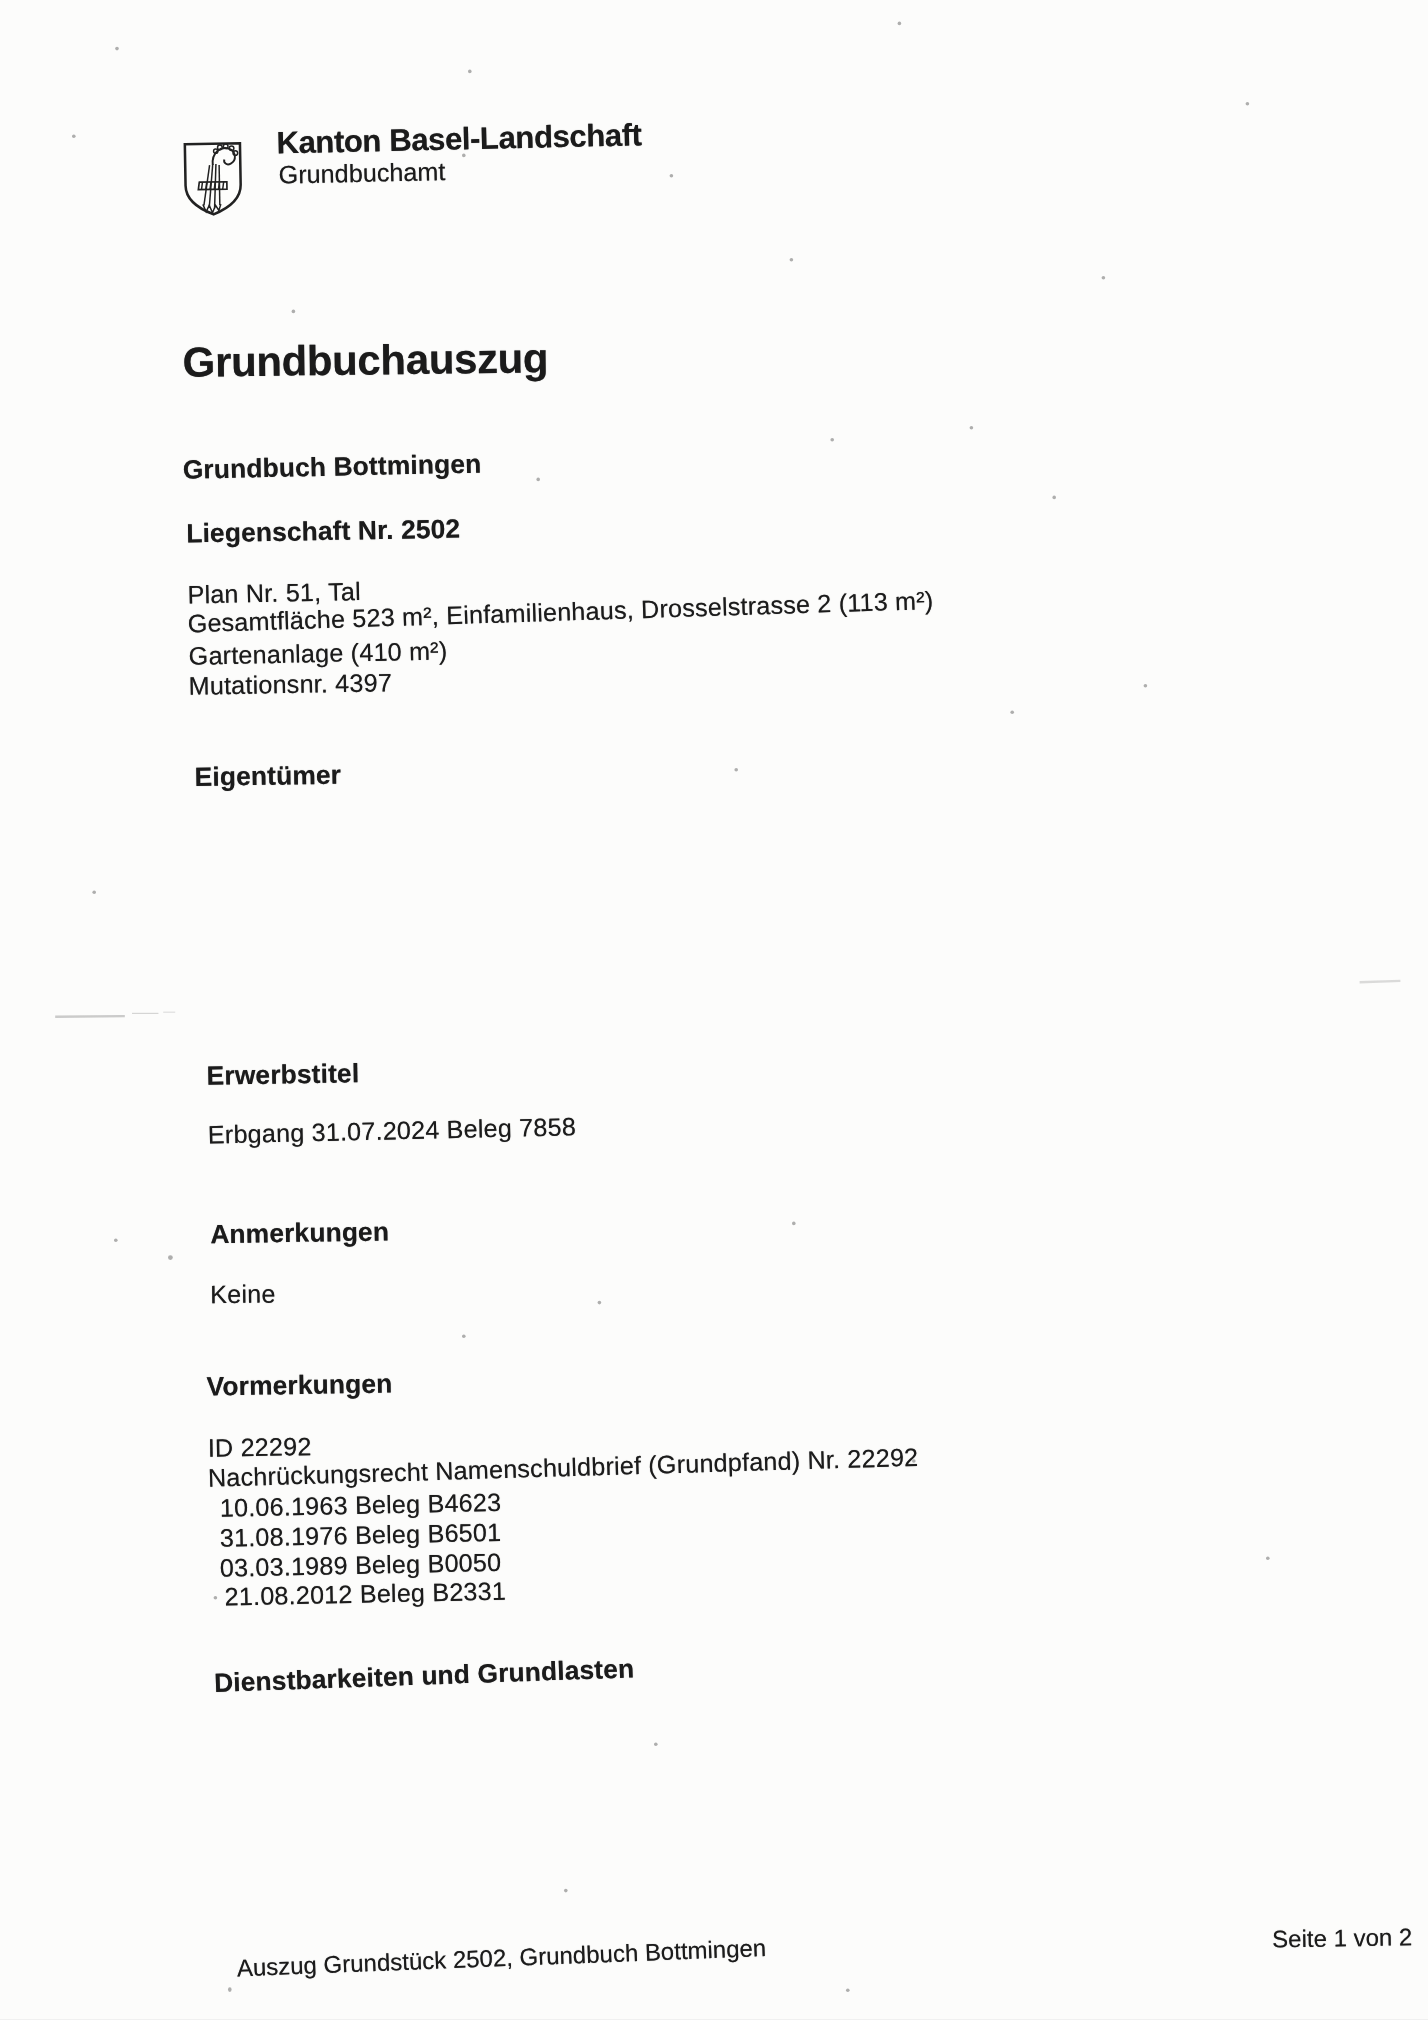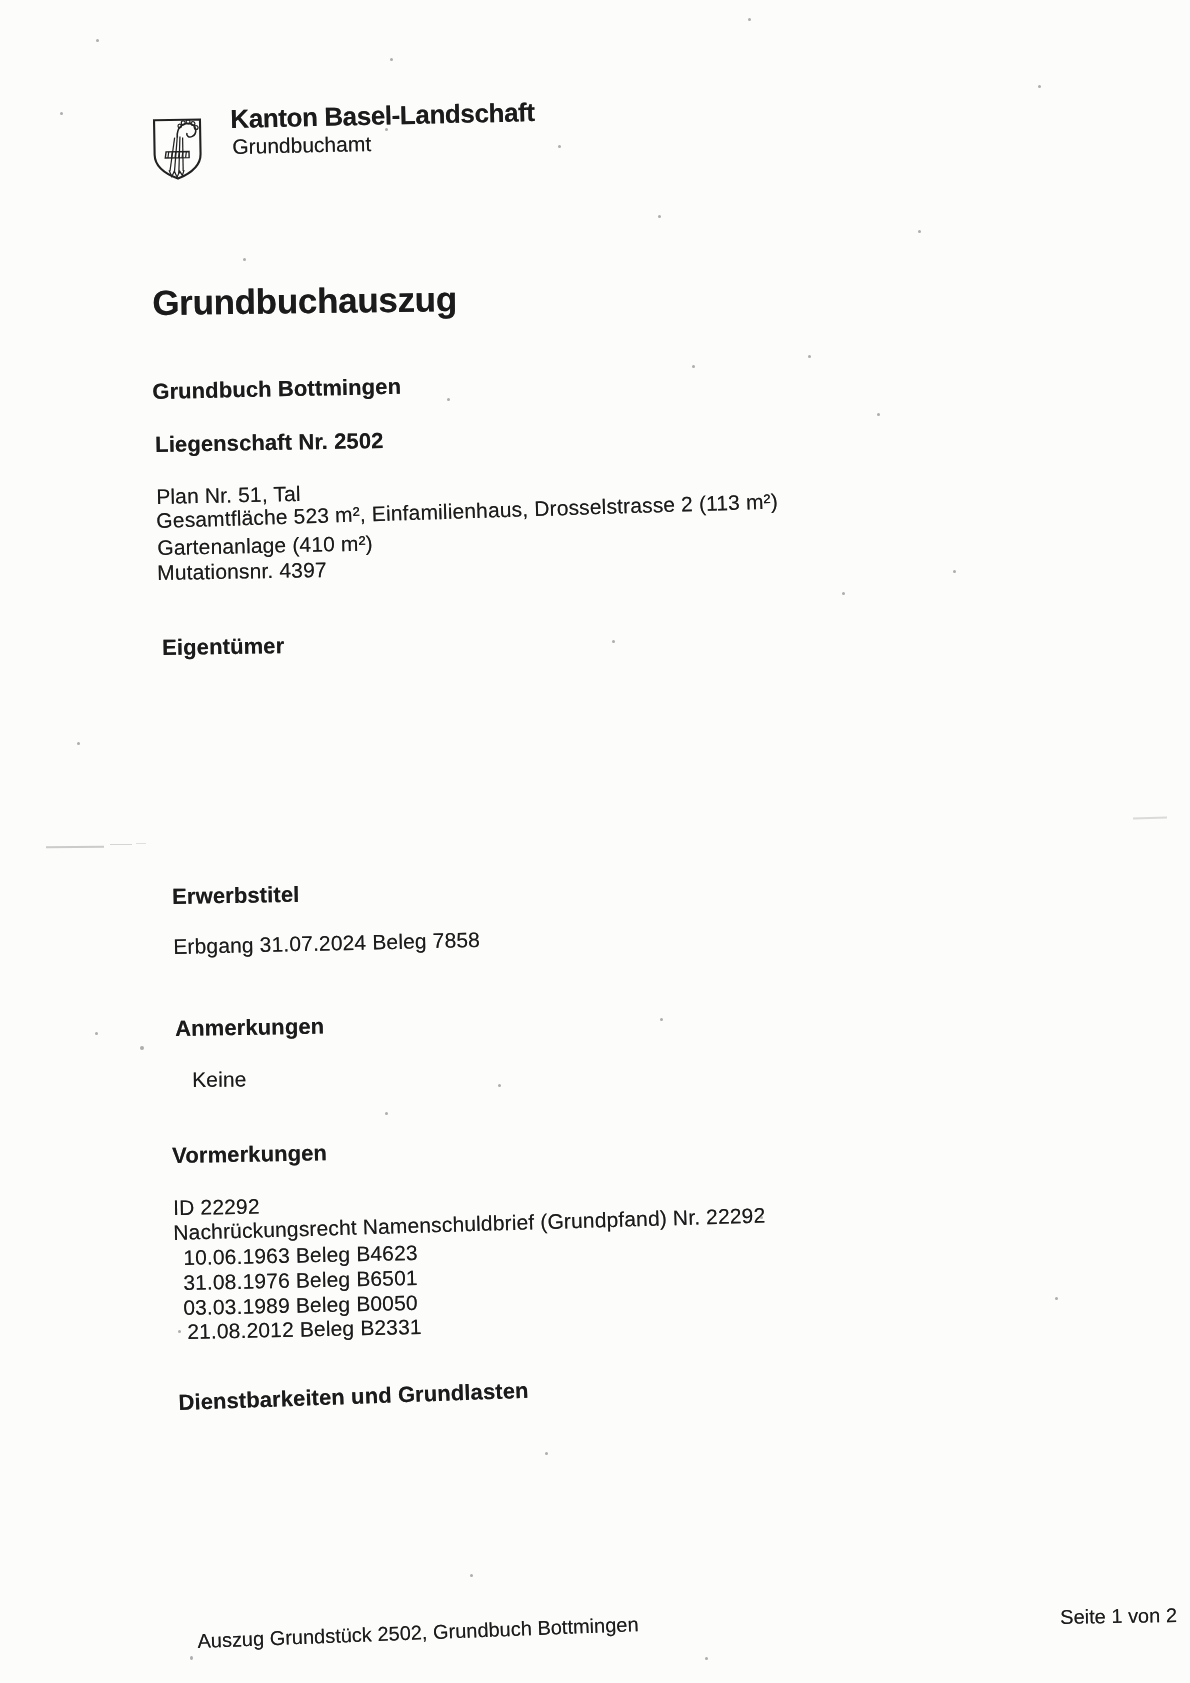--- a/index.html
+++ b/index.html
@@ -70,21 +70,21 @@
   <div class="line t" style="left:156px;top:509px;transform:rotate(-1.8deg);">Gesamtfläche 523 m², Einfamilienhaus, Drosselstrasse 2 (113 m²)</div>
   <div class="line t" style="left:157px;top:536px;transform:rotate(-1.2deg);">Gartenanlage (410 m²)</div>
   <div class="line t" style="left:157px;top:561px;transform:rotate(-1deg);">Mutationsnr. 4397</div>
 
   <div class="line h" style="left:162px;top:635px;transform:rotate(-0.9deg);">Eigentümer</div>
 
   <div class="line h" style="left:172px;top:884px;transform:rotate(-1deg);">Erwerbstitel</div>
   <div class="line t" style="left:173px;top:935px;transform:rotate(-1.3deg);">Erbgang 31.07.2024 Beleg 7858</div>
 
   <div class="line h" style="left:175px;top:1016px;transform:rotate(-0.9deg);">Anmerkungen</div>
-  <div class="line t" style="left:175px;top:1068px;transform:rotate(-0.6deg);margin-left:17px;">Keine</div>
+  <div class="line t" style="left:175px;top:1068px;transform:rotate(-0.6deg);">Keine</div>
 
   <div class="line h" style="left:172px;top:1143px;transform:rotate(-1deg);">Vormerkungen</div>
   <div class="line t" style="left:173px;top:1196px;transform:rotate(-0.9deg);">ID 22292</div>
   <div class="line t" style="left:173px;top:1221px;transform:rotate(-1.7deg);">Nachrückungsrecht Namenschuldbrief (Grundpfand) Nr. 22292</div>
   <div class="line t" style="left:183px;top:1246px;transform:rotate(-1.2deg);">10.06.1963 Beleg B4623</div>
   <div class="line t" style="left:183px;top:1271px;transform:rotate(-1.2deg);">31.08.1976 Beleg B6501</div>
   <div class="line t" style="left:183px;top:1296px;transform:rotate(-1.2deg);">03.03.1989 Beleg B0050</div>
   <div class="line t" style="left:187px;top:1320px;transform:rotate(-1.2deg);">21.08.2012 Beleg B2331</div>
 
   <div class="line h" style="left:178px;top:1390px;transform:rotate(-2deg);">Dienstbarkeiten und Grundlasten</div>

